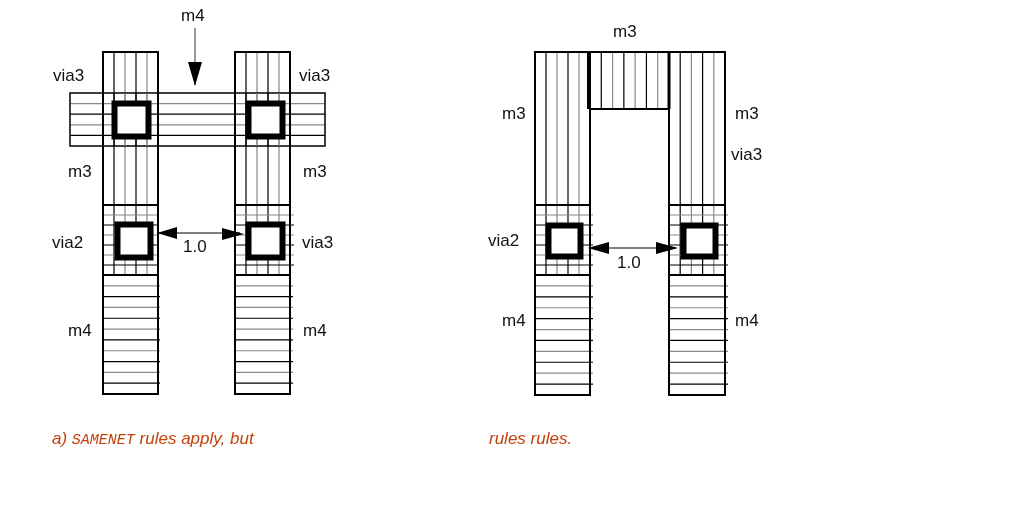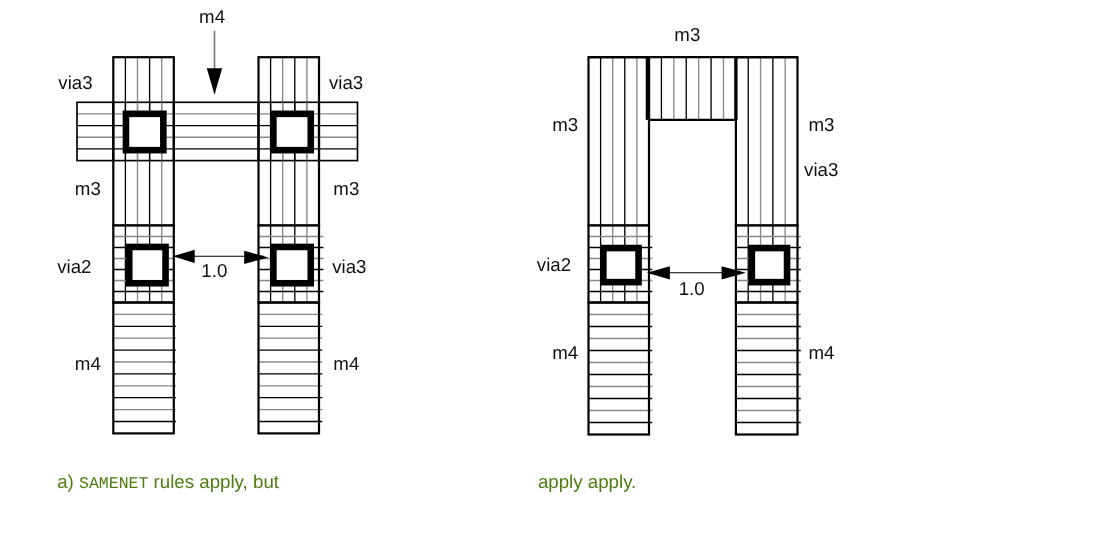--- a/index.html
+++ b/index.html
@@ -1,19 +1,19 @@
 <!DOCTYPE html>
 <html><head>
   <meta charset="utf-8">
   <style>
     html, body { margin: 0; padding: 0; background: #ffffff; }
     body { width: 1013px; height: 508px; position: relative; overflow: hidden; font-family: "Liberation Sans", sans-serif; }
     #diagram { position: absolute; left: 0; top: 0; }
     .lbl { font-family: "Liberation Sans", sans-serif; font-size: 17px; fill: #111; }
-    .caption { position: absolute; font-family: "Liberation Sans", sans-serif; font-size: 17px; color: #4d7c0f; line-height: 22px; }
+    .caption { position: absolute; font-family: "Liberation Sans", sans-serif; font-size: 17px; color: #c2410c; line-height: 22px; font-style: italic; }
     .mono { font-family: "Liberation Mono", monospace; font-size: 15px; }
   </style>
 </head>
 <body>
 
 <svg id="diagram" width="1013" height="508" viewBox="0 0 1013 508">
   <defs>
     <marker id="arrowhead" markerWidth="10" markerHeight="10" refX="9" refY="5" orient="auto" markerUnits="userSpaceOnUse">
 
     <path d="M0,0 L10,5 L0,10 Z" fill="#000"></path>
@@ -230,14 +230,14 @@
       <text class="lbl" x="735" y="326">m4</text>
       <text class="lbl" x="617" y="268">1.0</text>
     </g>
 </svg>
 
 <div class="caption" style="left:52px; top:428px;">
   <div><span>a) </span><span class="mono">SAMENET</span><span> rules apply, but</span></div>
 </div>
 
 <div class="caption" style="left:489px; top:428px;">
-  <div><span>apply apply.</span></div>
+  <div><span>rules rules.</span></div>
 </div>
 
 </body></html>

